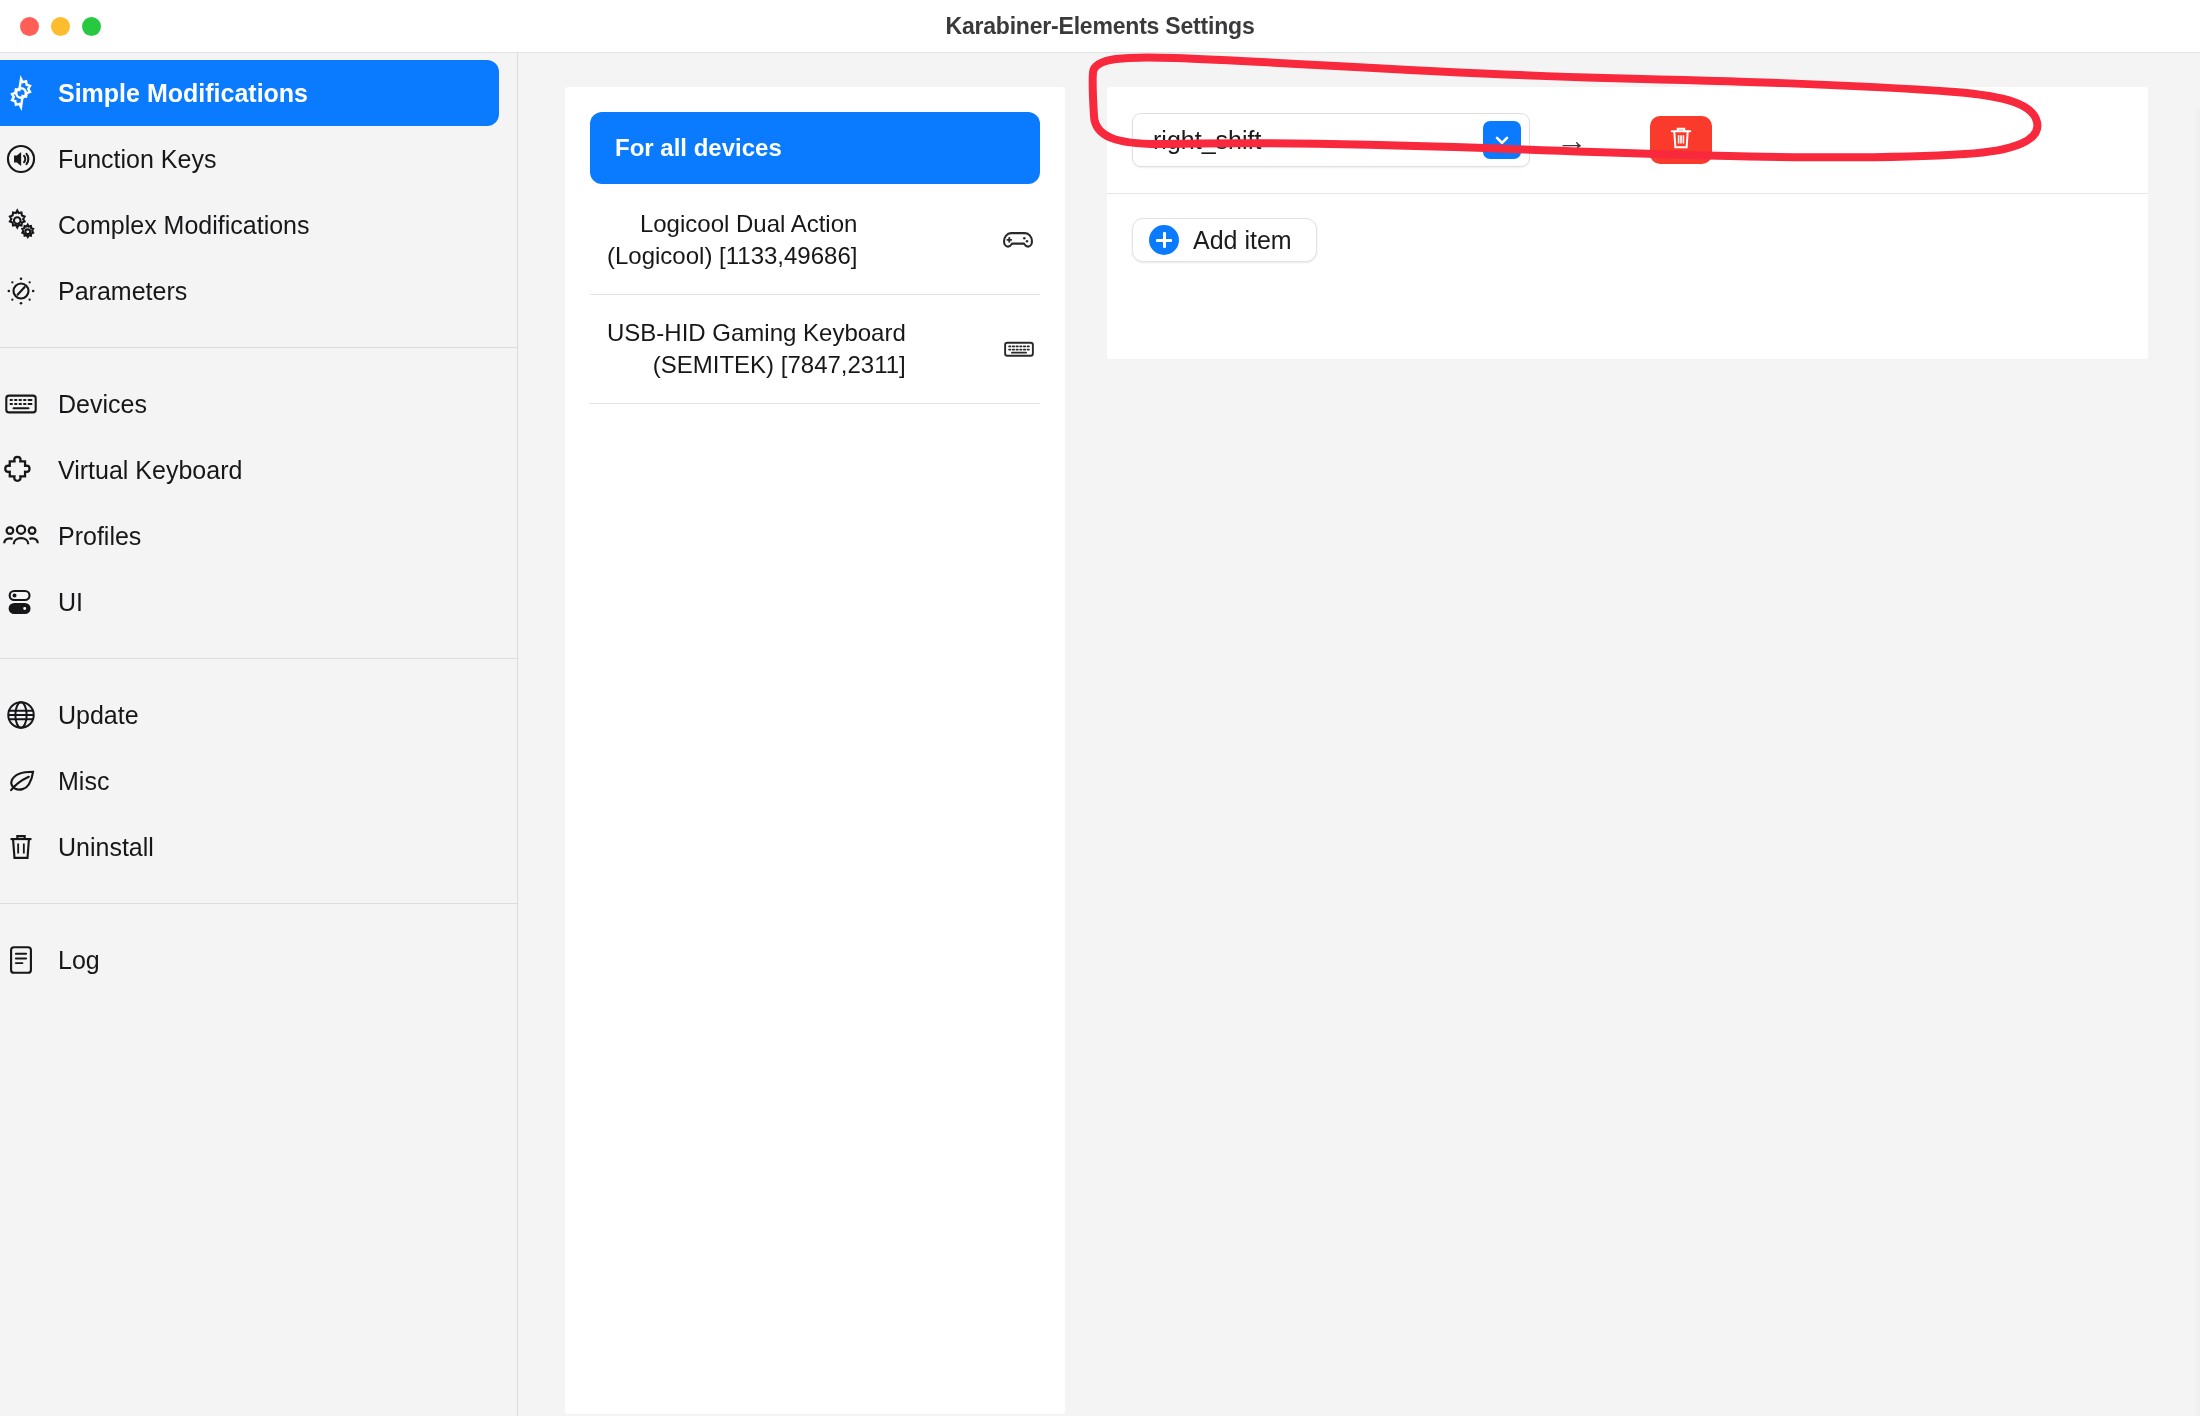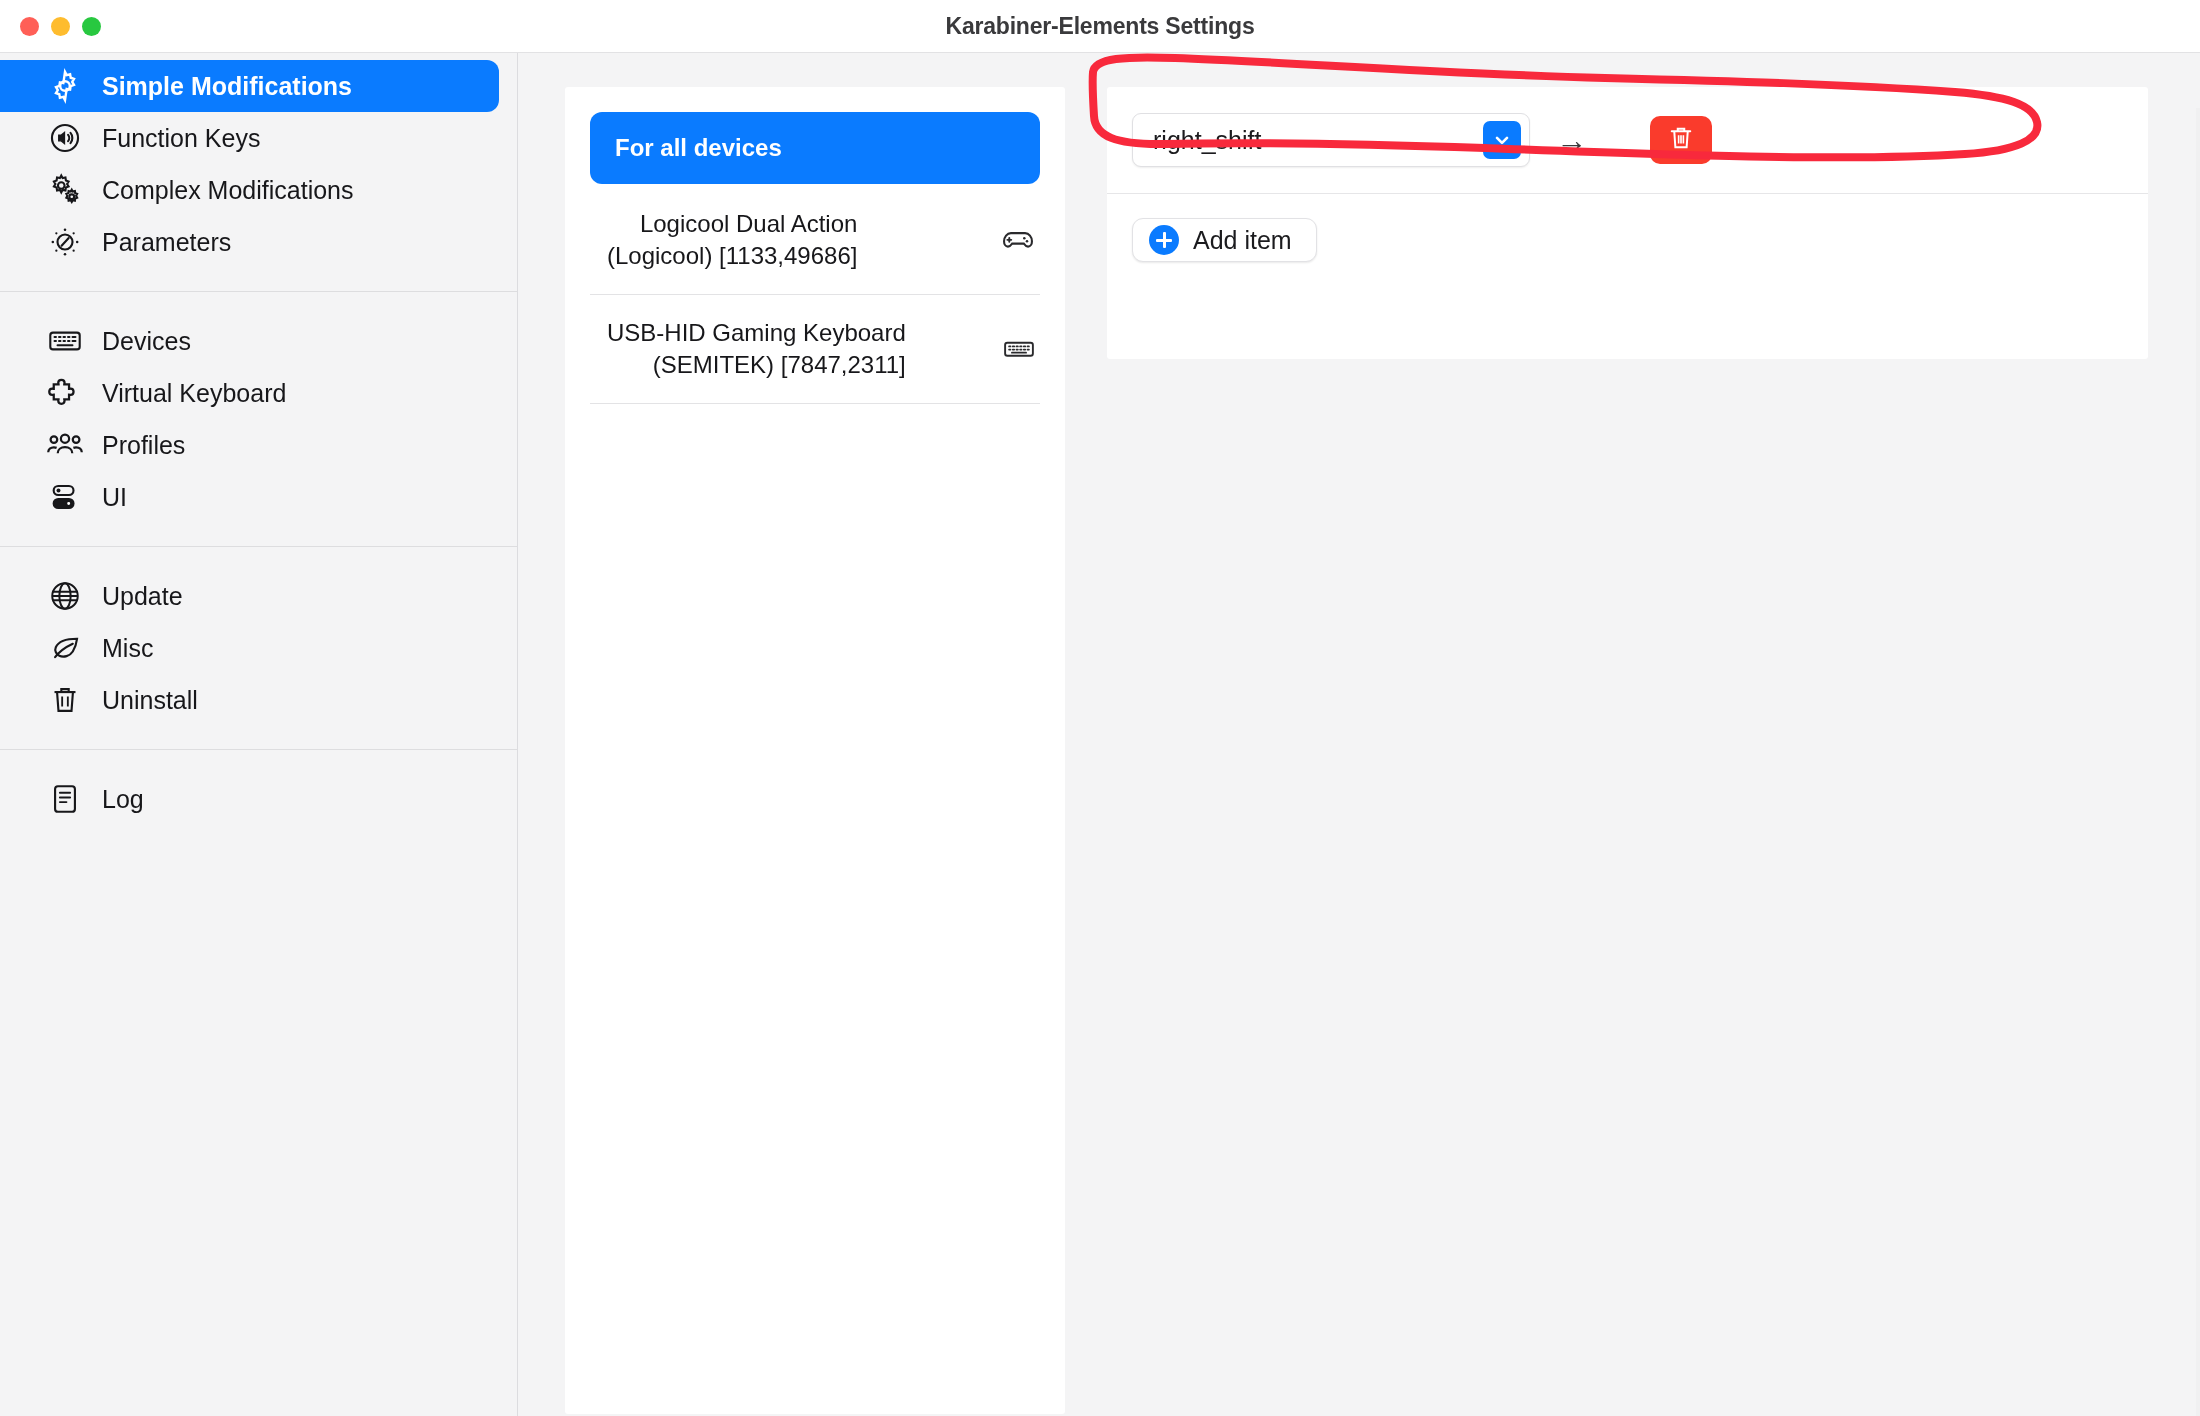--- a/index.html
+++ b/index.html
@@ -56,23 +56,22 @@
   .side-group { padding: 0; }
   .side-sep {
     height: 1px;
     background: #dddddf;
     margin: 23px 0 23px 0;
     width: 100%;
   }
   .side-item {
     display: flex;
     align-items: center;
-    height: 52px;
+    height: 66px;
     margin: 0 18px 0 0;
-    padding-left: 44px;
     border-radius: 12px;
     color: #17171a;
     font-size: 25px;
     cursor: default;
   }
   .side-item.active {
     background: #0a7bff;
     color: #ffffff;
     font-weight: bold;
     margin-left: 0;

